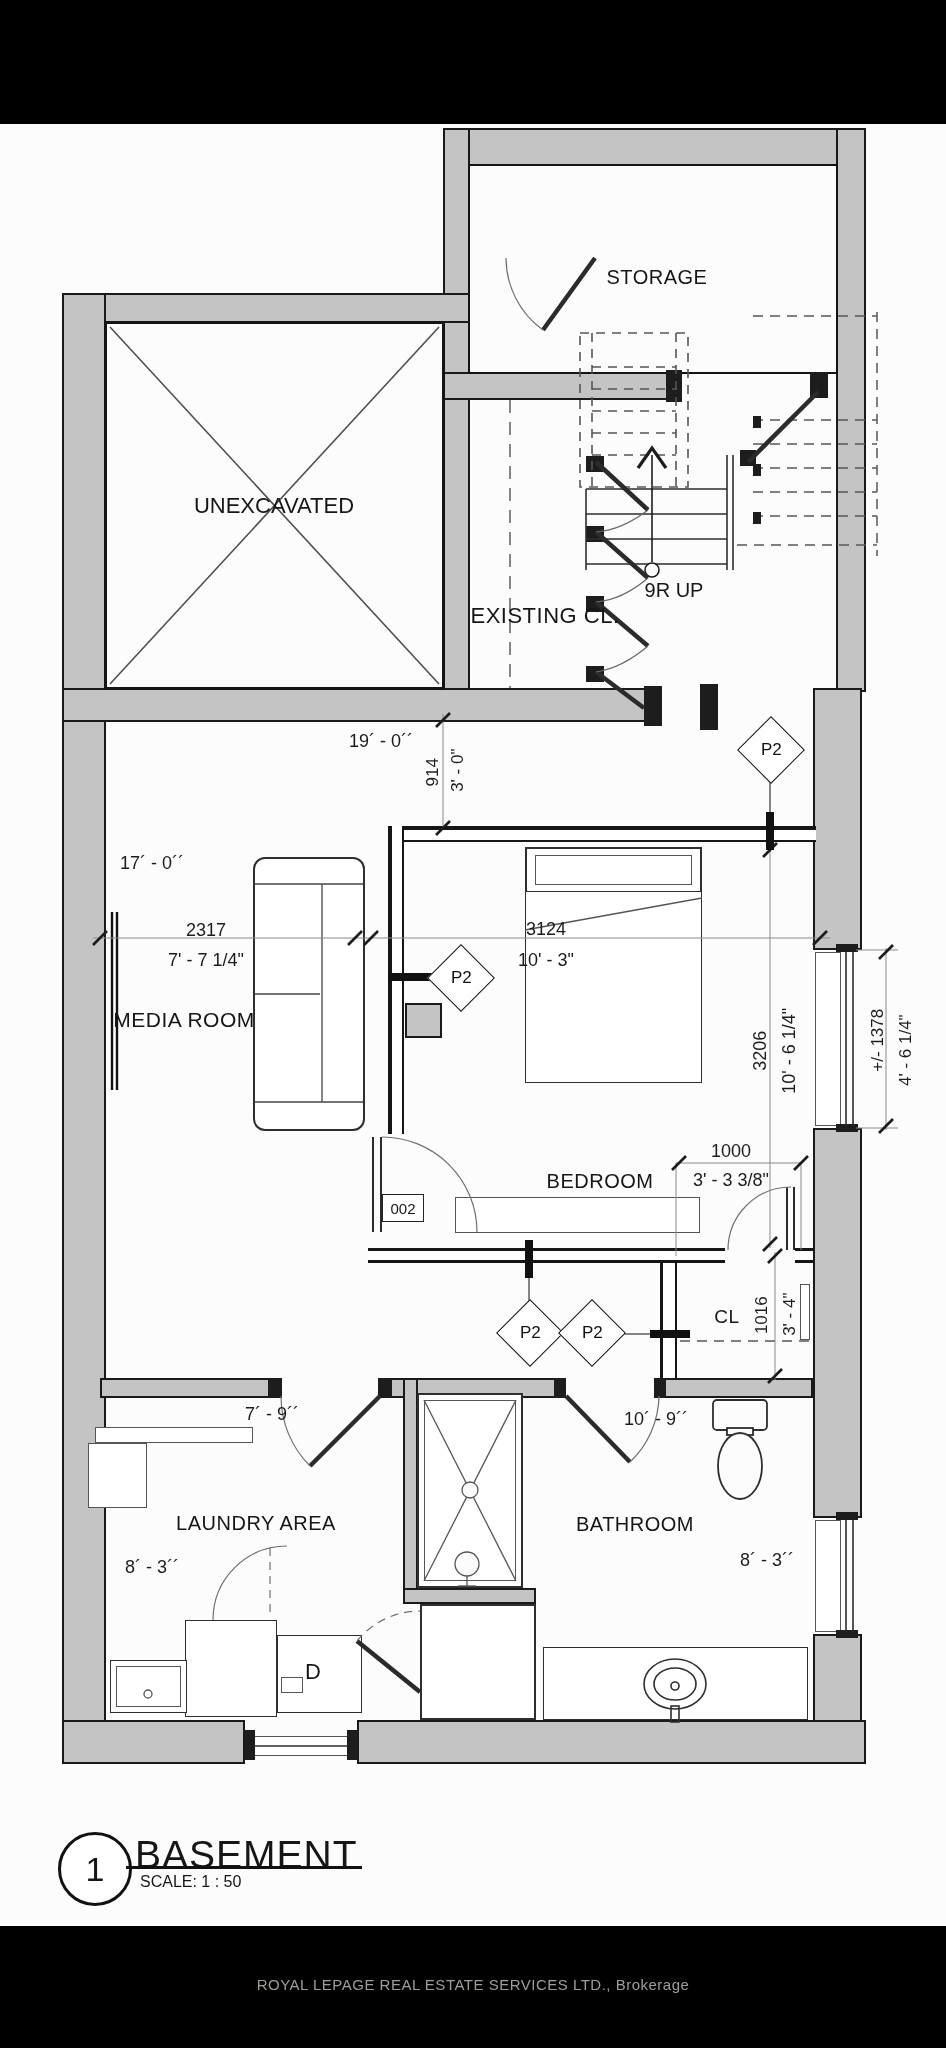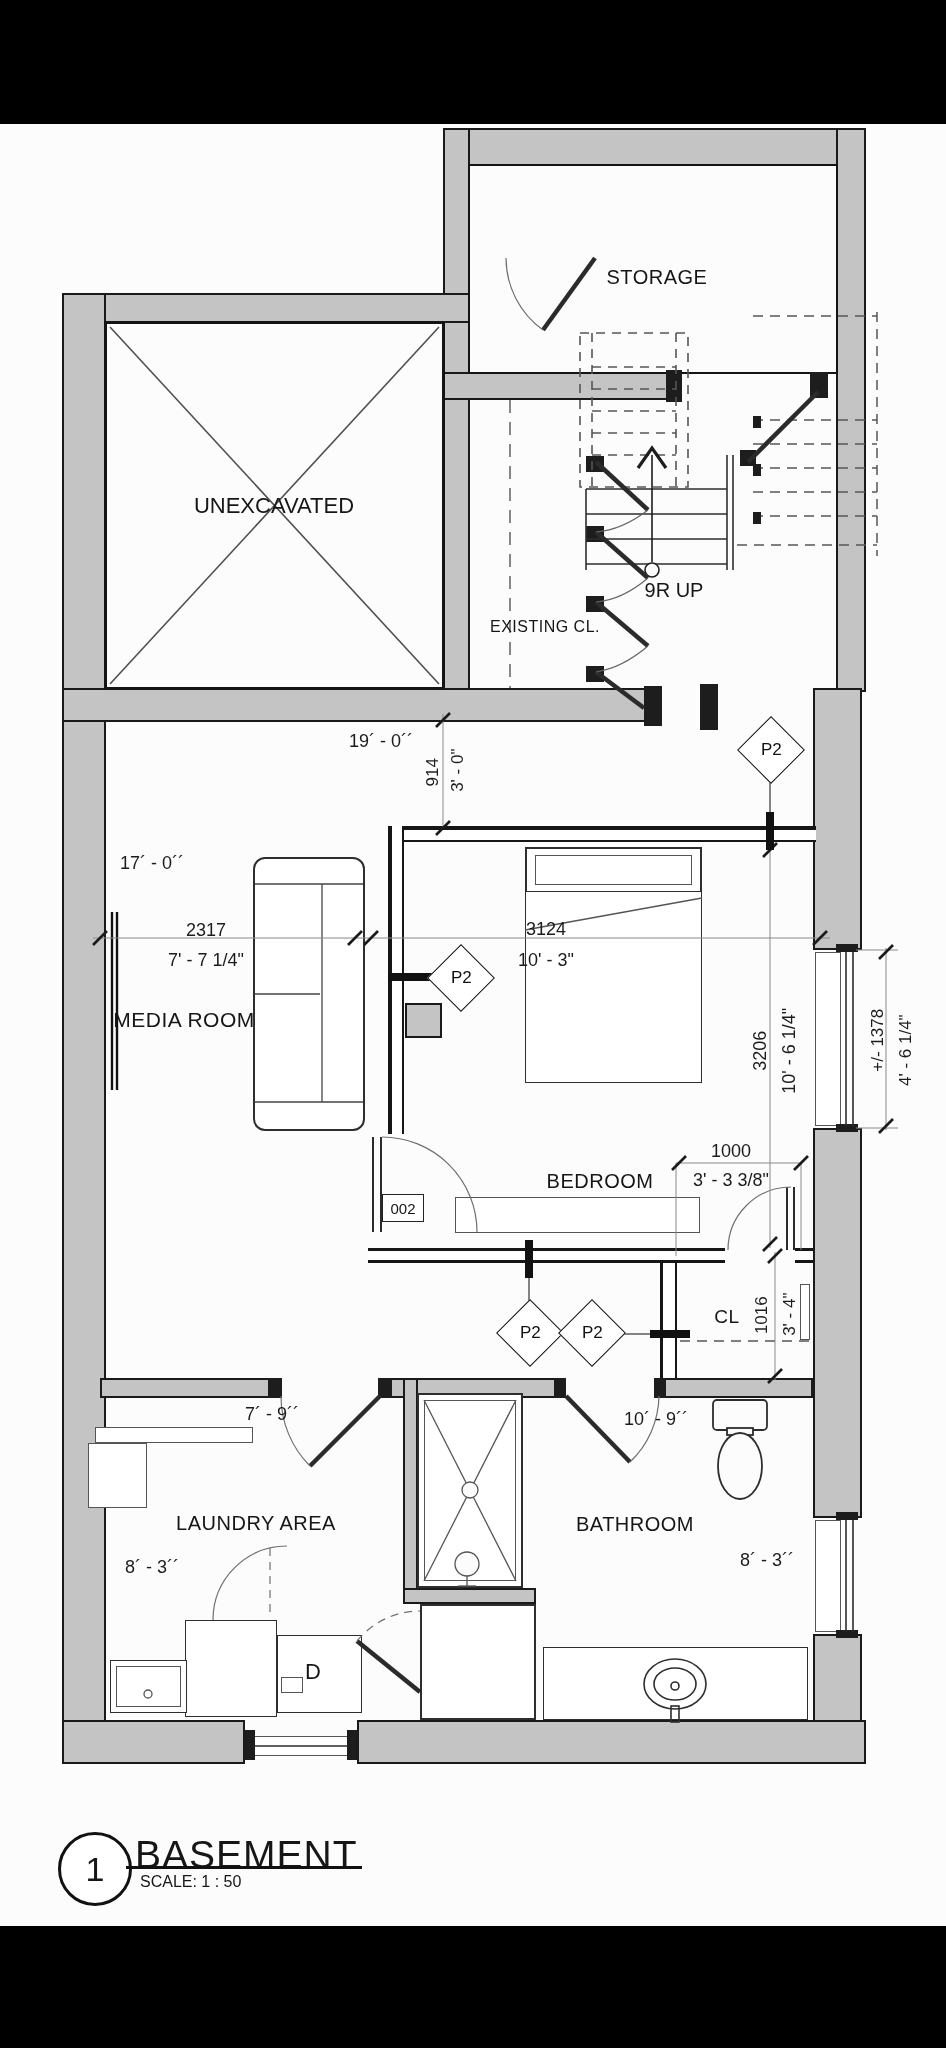--- a/index.html
+++ b/index.html
@@ -27,20 +27,21 @@
             display:flex;align-items:center;justify-content:center;font-size:34px;}
   .footerTxt{position:absolute;width:100%;text-align:center;font-size:15px;letter-spacing:.5px;}
 </style>
 </head>
 <body>
 
 <div id="page">
 
   <div class="abs bar" style="left:0;top:0;width:946px;height:124px;"></div>
   <div class="abs bar" style="left:0;top:1926px;width:946px;height:122px;"></div>
+  <div class="footerTxt" style="top:1976px;color:#a09e97;">ROYAL LEPAGE REAL ESTATE SERVICES LTD., Brokerage</div>
 
   <div class="abs wall" style="left:443px;top:128px;width:423px;height:38px;"></div>
   <div class="abs wall" style="left:443px;top:128px;width:27px;height:594px;"></div>
   <div class="abs wall" style="left:836px;top:128px;width:30px;height:564px;"></div>
   <div class="abs wall" style="left:443px;top:372px;width:225px;height:28px;"></div>
   <div class="abs wall" style="left:62px;top:293px;width:408px;height:30px;"></div>
   <div class="abs wall" style="left:62px;top:293px;width:44px;height:1471px;"></div>
   <div class="abs wall" style="left:62px;top:688px;width:584px;height:34px;"></div>
   <div class="abs wall" style="left:813px;top:688px;width:49px;height:262px;"></div>
   <div class="abs wall" style="left:813px;top:1128px;width:49px;height:390px;"></div>
@@ -284,21 +285,21 @@
     <g fill="#111">
       <rect x="766" y="812" width="8" height="38"></rect>
       <rect x="388" y="973" width="44" height="8"></rect>
       <rect x="525" y="1240" width="8" height="38"></rect>
       <rect x="650" y="1330" width="40" height="8"></rect>
     </g>
   </svg>
 
   <div class="lbl room" style="left:557px;top:265px;width:200px;">STORAGE</div>
   <div class="lbl" style="left:154px;top:493px;width:240px;font-size:22px;">UNEXCAVATED</div>
-  <div class="lbl room" style="left:445px;top:617px;width:200px;font-size:16px;">EXISTING CL.</div>
+  <div class="lbl room" style="left:445px;top:603px;width:200px;font-size:22px;">EXISTING CL.</div>
   <div class="lbl" style="left:604px;top:578px;width:140px;font-size:20px;">9R UP</div>
   <div class="lbl room wrap2" style="left:104px;top:1007px;width:160px;font-size:21px;line-height:1.25;">MEDIA ROOM</div>
   <div class="lbl room" style="left:500px;top:1169px;width:200px;">BEDROOM</div>
   <div class="lbl room" style="left:687px;top:1306px;width:80px;font-size:19px;">CL</div>
   <div class="lbl room" style="left:136px;top:1511px;width:240px;">LAUNDRY AREA</div>
   <div class="lbl room" style="left:535px;top:1512px;width:200px;">BATHROOM</div>
   <div class="lbl" style="left:293px;top:1659px;width:40px;font-size:22px;">D</div>
 
   <div class="lbl dim" style="left:311px;top:731px;width:140px;font-size:18px;">19´ - 0´´</div>
   <div class="lbl dim" style="left:82px;top:853px;width:140px;font-size:18px;">17´ - 0´´</div>

